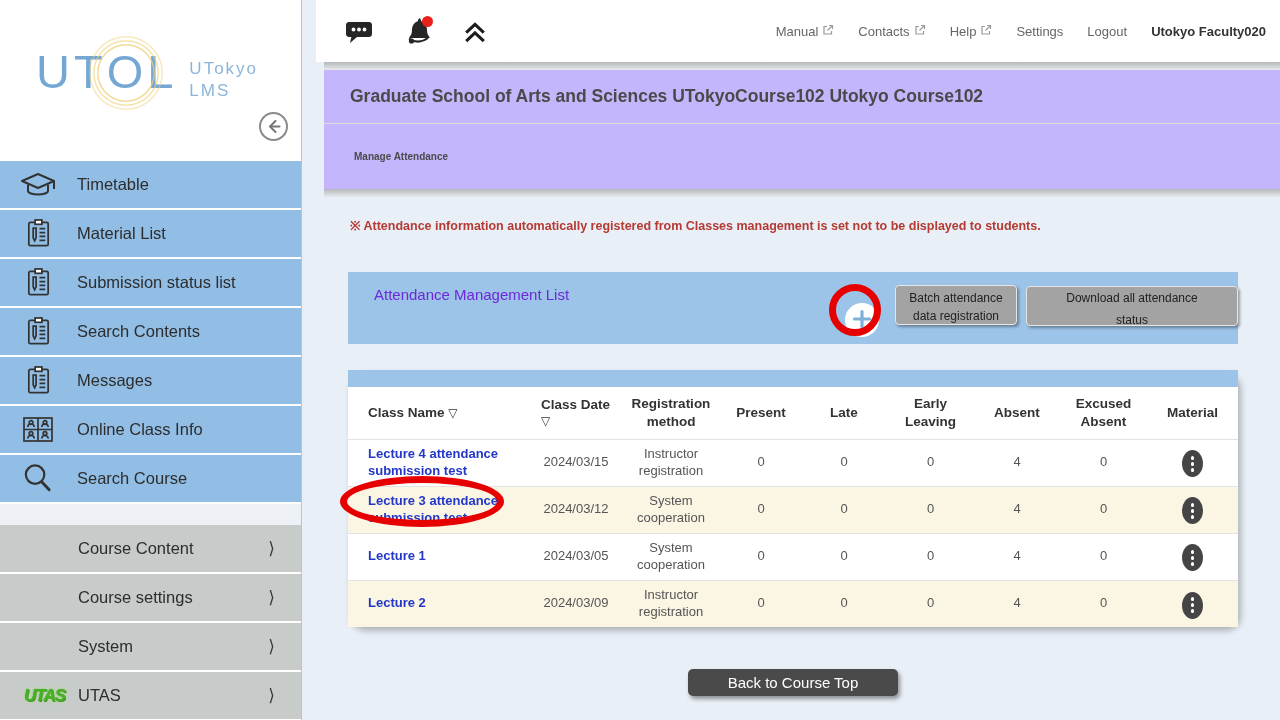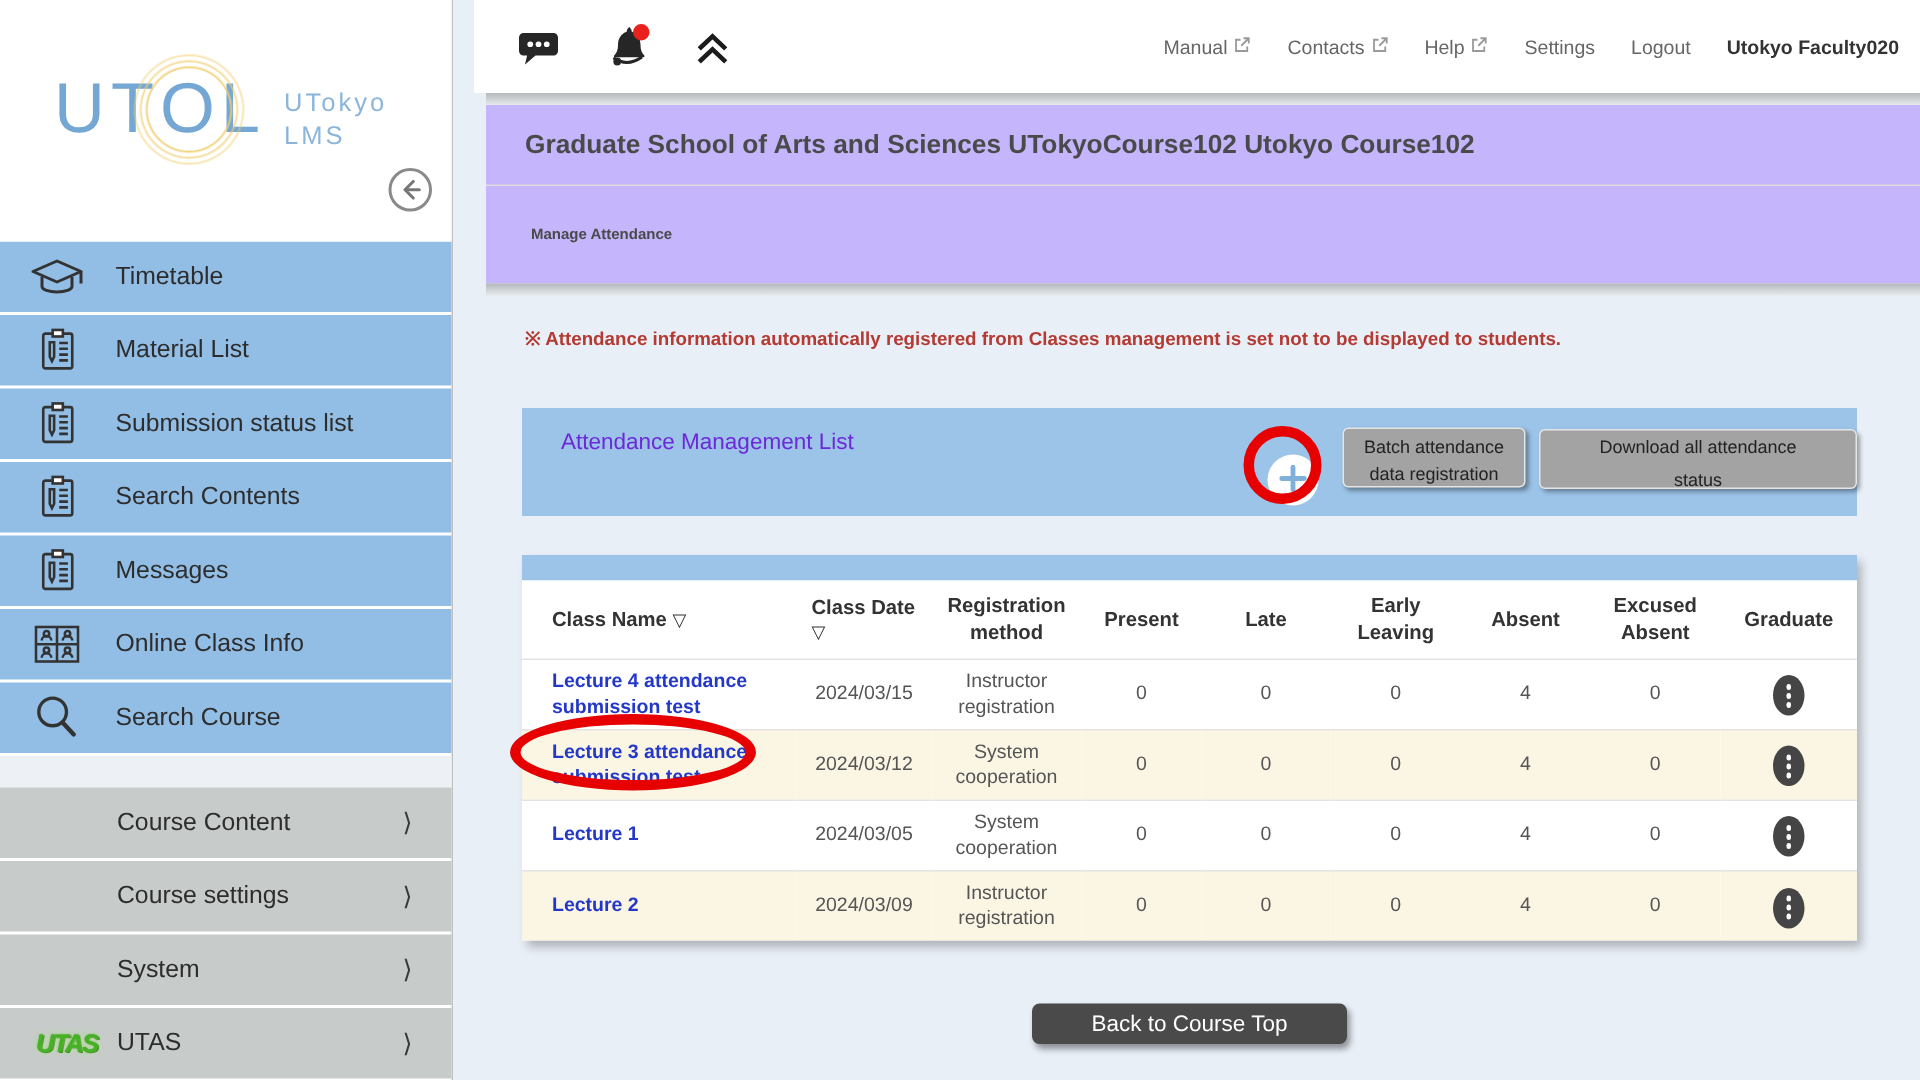--- a/index.html
+++ b/index.html
@@ -43,21 +43,21 @@
 
   .notice { margin:20px 0 0 34px; font-size:12.5px; font-weight:bold; color:#B43A32; }
 
   .panel { position:relative; margin:38px 0 0 32px; width:890px; height:72px; background:#9CC4E8; }
   .panel-title { position:absolute; left:26px; top:14px; font-size:15px; color:#6d28d9;text-align:center; }
   .add-btn { position:absolute; left:497px; top:31px; width:34px; height:34px; border-radius:50%; background:#fff; border:none; display:flex; align-items:center; justify-content:center; cursor:pointer; }
   .panel-btn { position:absolute; background:#a3a3a3; border:1px solid #E6E6E6; border-radius:4px; font-size:12px; color:#222; box-shadow:2px 2px 3px rgba(0,0,0,0.35); text-align:center; cursor:pointer; font-family:inherit; }
   .batch-btn { left:547px; top:13px; width:122px; height:40px; line-height:1.5; padding:3px 4px; }
   .download-btn { left:678px; top:14px; height:40px; line-height:22px; padding:0 29px; }
 
-  .table-wrap { margin:26px 0 0 32px; width:890px; background:#fff; box-shadow:3px 4px 6px rgba(0,0,0,0.25); }
+  .table-wrap { margin:26px 0 0 32px; width:890px; background:#fff; box-shadow:3px 4px 6px rgba(0,0,0,0.25);border-radius:15px; }
   .table-bluebar { height:17px; background:#9CC4E8; }
   table { width:100%; border-collapse:collapse; table-layout:fixed; }
   thead th { height:52px; font-size:13.5px; color:#333; font-weight:bold; text-align:center; vertical-align:middle; line-height:1.3; background:#fff; }
   th.col-name { text-align:left; padding-left:20px; cursor:pointer; }
   th.col-date { text-align:left; padding-left:10px; cursor:pointer; }
   .sort { font-weight:normal; font-size:12px; color:#333; }
   .sort-block { display:block; }
   tbody td { height:47px; font-size:13px; color:#555; text-align:center; vertical-align:middle; border-top:1px solid #E3E3E3; line-height:1.3; }
   tbody tr.beige { background:#FBF5E4; }
   td.cell-name { text-align:left; padding-left:20px; padding-right:14px; }
@@ -310,21 +310,21 @@
         <thead>
           <tr>
             <th class="col-name"><span>Class Name</span> <span class="sort">▽</span></th>
             <th class="col-date"><span>Class Date</span><span class="sort sort-block">▽</span></th>
             <th>Registration method</th>
             <th>Present</th>
             <th>Late</th>
             <th>Early Leaving</th>
             <th>Absent</th>
             <th>Excused Absent</th>
-            <th>Graduate</th>
+            <th>Material</th>
           </tr>
         </thead>
         <tbody>
           <tr>
             <td class="cell-name"><a class="class-link">Lecture 4 attendance submission test</a></td>
             <td>2024/03/15</td>
             <td>Instructor registration</td>
             <td>0</td>
             <td>0</td>
             <td>0</td>

